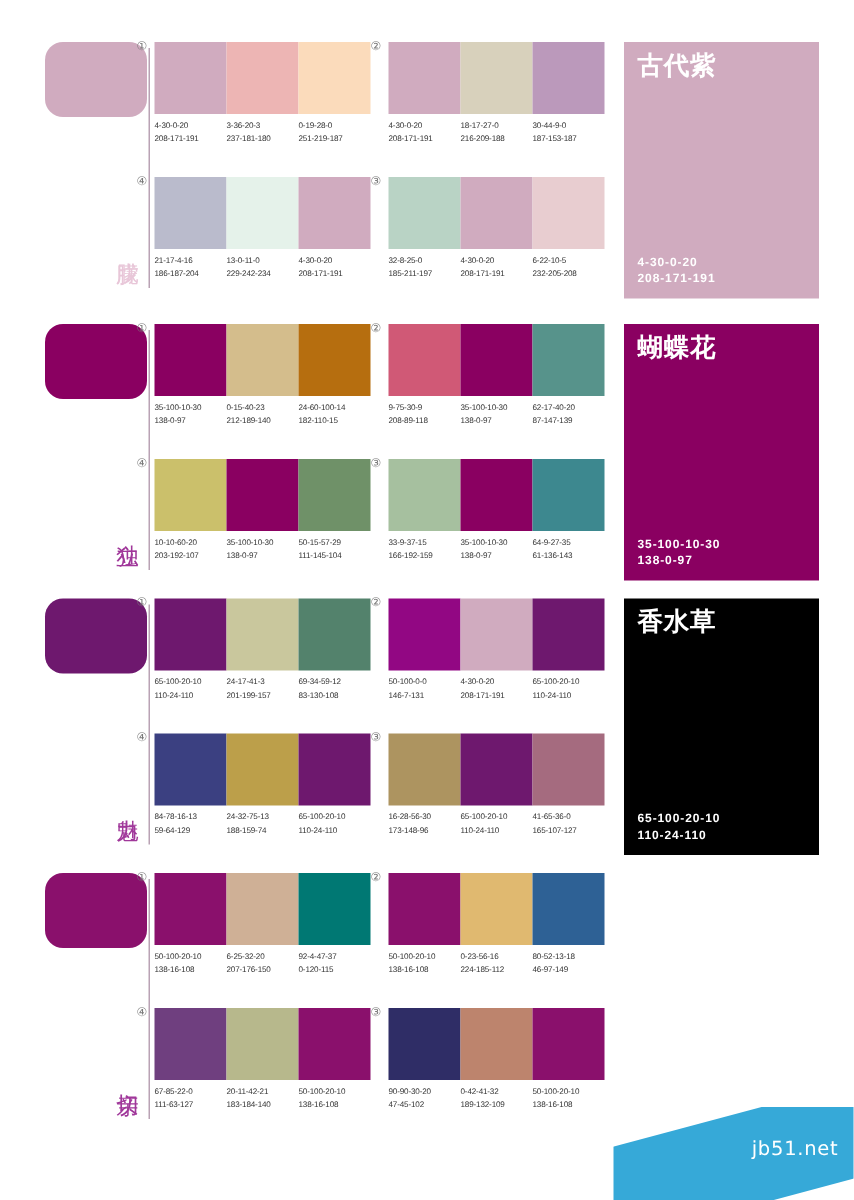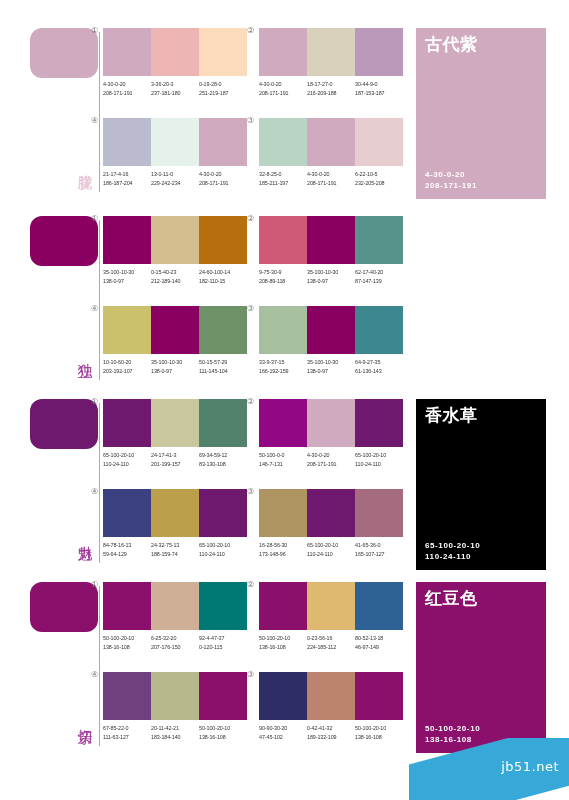--- a/index.html
+++ b/index.html
@@ -414,20 +414,27 @@
                 <span class="rgb">138-0-97</span>
               </div>
             <div class="label-cell">
                 <span class="cmyk">64-9-27-35</span>
                 <span class="rgb">61-136-143</span>
               </div>
           </div>
         </div>
 
       </div>
+      <div class="hero" style="background:#8a0061">
+        <div class="hero-name">蝴蝶花</div>
+        <div class="hero-codes">
+          <div>35-100-10-30</div>
+          <div>138-0-97</div>
+        </div>
+      </div>
     </div>
   </div>
 
   <div class="section" style="position:absolute;left:0;top:391px;">
     <div class="section-inner">
       <div class="key-col">
         <div class="key-swatch" style="background:#6e186e"></div>
         <div class="key-rule"></div>
         <div class="key-name" style="color:#a0379a">魅力</div>
       </div>
@@ -631,27 +638,20 @@
                 <span class="rgb">189-132-109</span>
               </div>
             <div class="label-cell">
                 <span class="cmyk">50-100-20-10</span>
                 <span class="rgb">138-16-108</span>
               </div>
           </div>
         </div>
 
       </div>
-      <div class="hero" style="background:#8a106c">
-        <div class="hero-name">红豆色</div>
-        <div class="hero-codes">
-          <div>50-100-20-10</div>
-          <div>138-16-108</div>
-        </div>
-      </div>
     </div>
   </div>
 
   <div class="watermark">
     <div class="wm-band"></div>
     <div class="wm-url">jb51.net</div>
   </div>
 
 </div>
 

